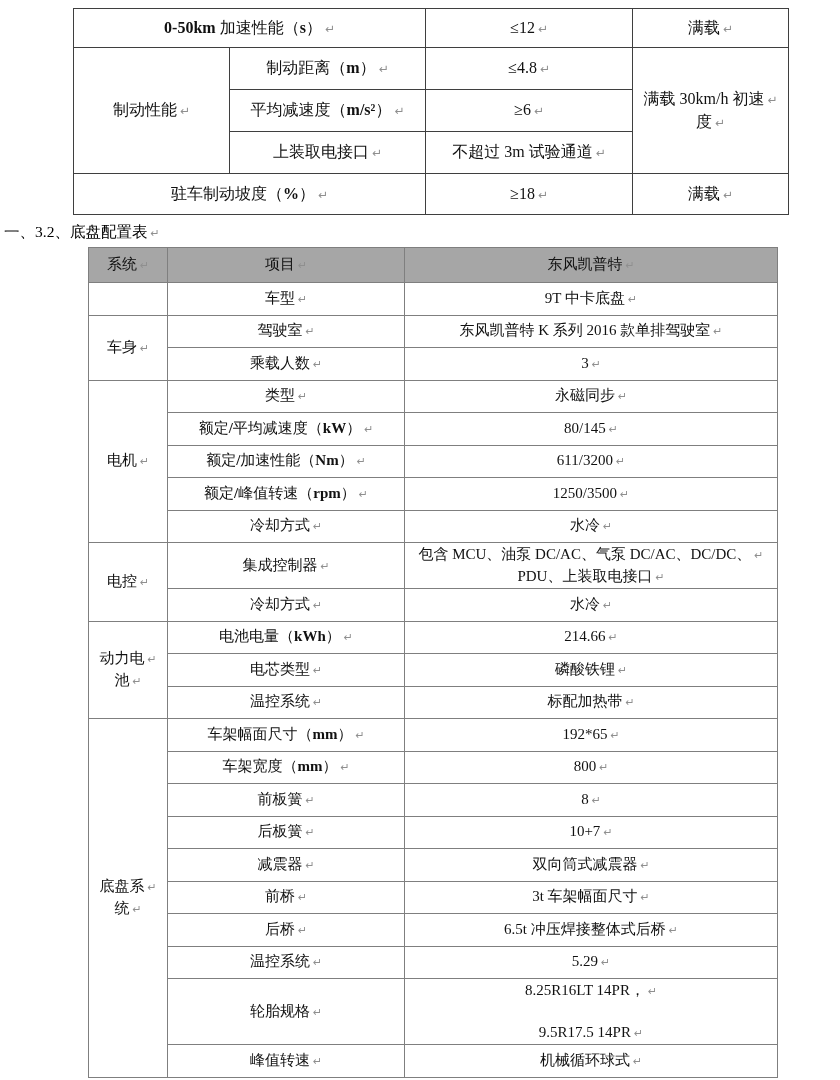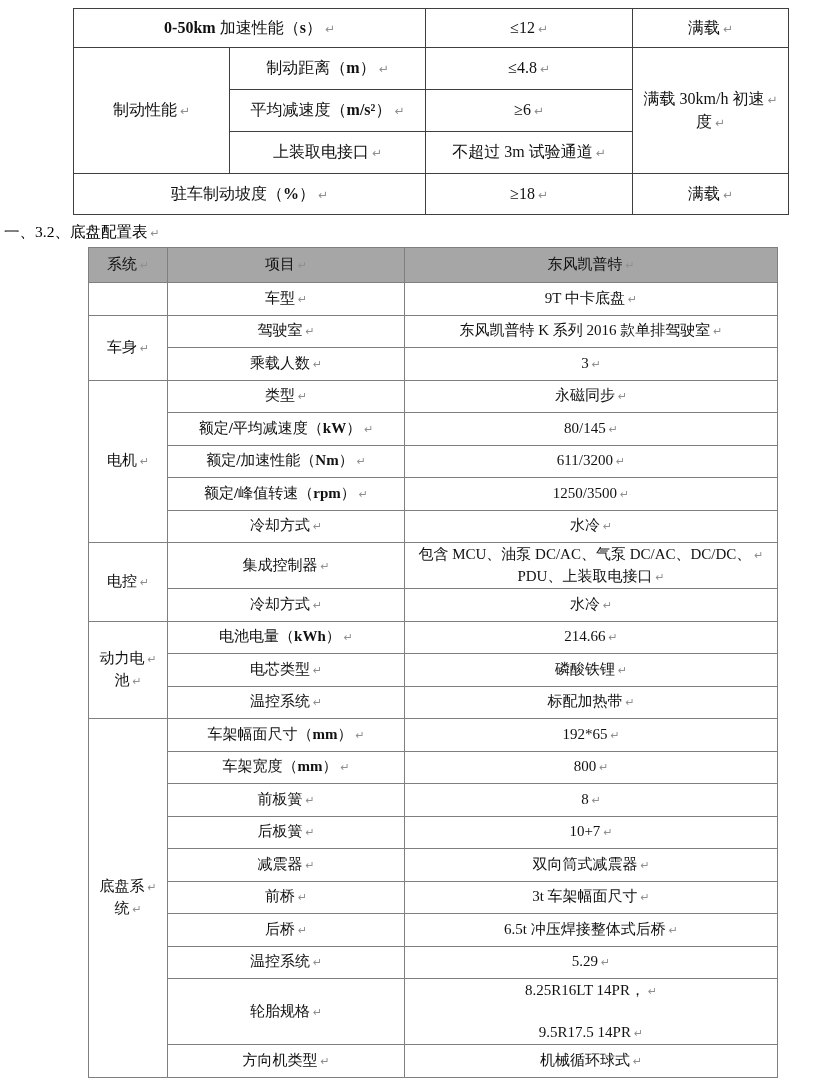--- a/index.html
+++ b/index.html
@@ -341,21 +341,21 @@
             <div class="line"><span>轮胎规格</span><span class="mark">↵</span></div>
           </td>
       <td>
             <div class="line"><span>8.25R16LT 14PR，</span><span class="mark">↵</span></div>
             <div class="line">&nbsp;</div>
             <div class="line"><span>9.5R17.5 14PR</span><span class="mark">↵</span></div>
           </td>
     </tr>
     <tr>
       <td>
-            <div class="line"><span>方向机类型</span><span class="mark">↵</span></div>
+            <div class="line"><span>峰值转速</span><span class="mark">↵</span></div>
           </td>
       <td>
             <div class="line"><span>机械循环球式</span><span class="mark">↵</span></div>
           </td>
     </tr>
   </tbody>
     </table>
 
 </div>
 

